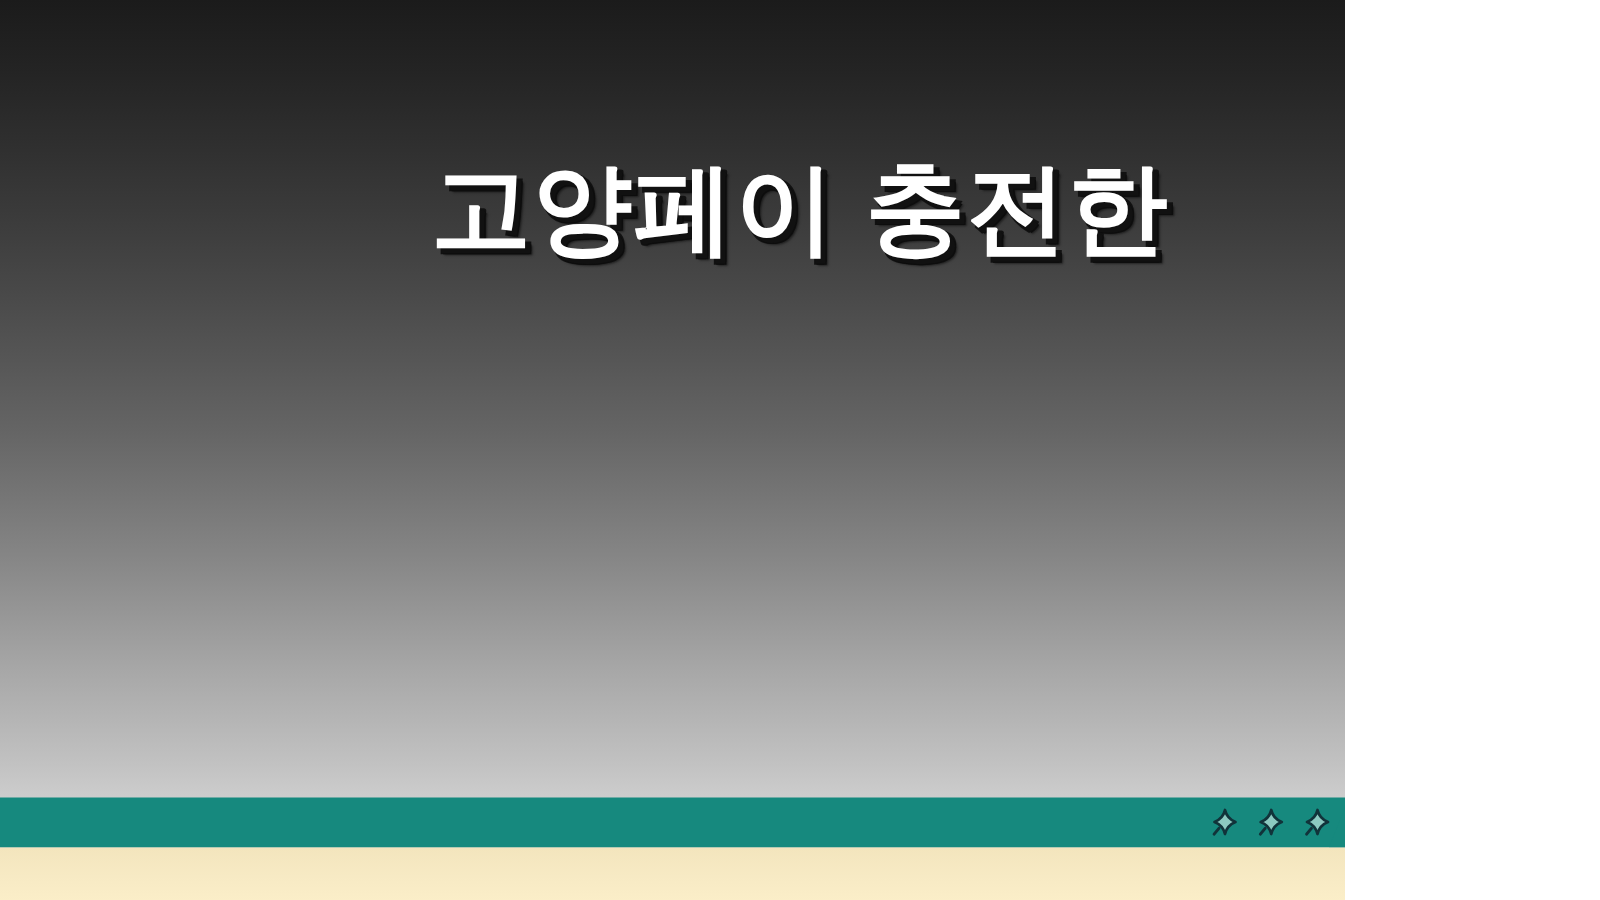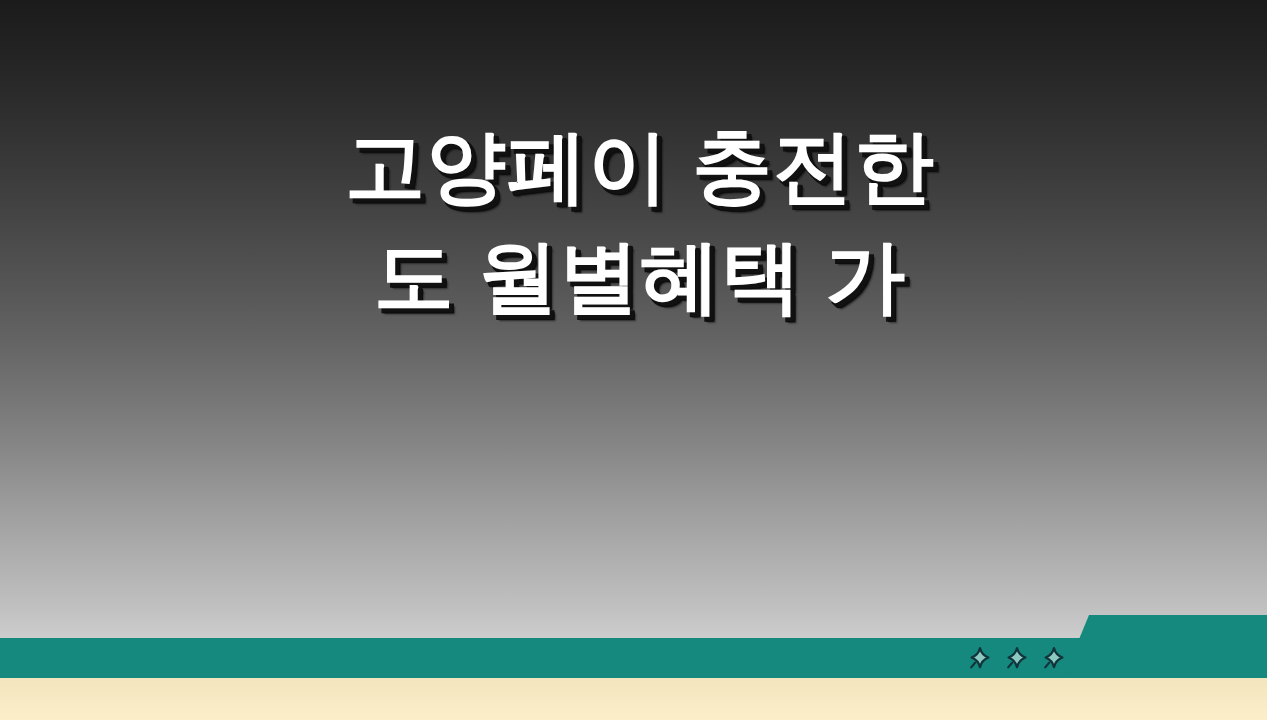--- a/index.html
+++ b/index.html
@@ -6,21 +6,21 @@
     margin: 0;
     padding: 0;
     background: #ffffff;
   }
   body {
     font-family: "Liberation Sans", sans-serif;
   }
 
   .slide {
     position: relative;
-    width: 1267px;
+    width: 1076px;
     height: 720px;
     overflow: hidden;
     background: #808080;
   }
 
   
   .bg-gradient {
     position: absolute;
     left: 0;
     top: 0;
@@ -124,21 +124,20 @@
 </style>
 </head>
 <body>
 
 <div class="slide">
 
   <div class="bg-gradient"></div>
 
   <div class="title-block">
     <span class="title-line">고양페이 충전한</span>
-    <span class="title-line">도 월별혜택 가</span>
   </div>
 
   <div class="deco-base-strip"></div>
   <div class="deco-raised-block"></div>
   <div class="deco-cream-band"></div>
 
   <div class="sparkles">
     <span class="sparkle">
       <svg viewBox="0 0 24 28" width="24" height="28" aria-hidden="true">
         <path d="M12 4 C13.2 9.2 16.4 12 20.4 13.6 C16.4 15.2 13.2 18 12 23.2 C10.8 18 7.6 15.2 3.6 13.6 C7.6 12 10.8 9.2 12 4 Z" fill="#8cc9c0" stroke="#11333a" stroke-width="2.2" stroke-linejoin="round"></path>

